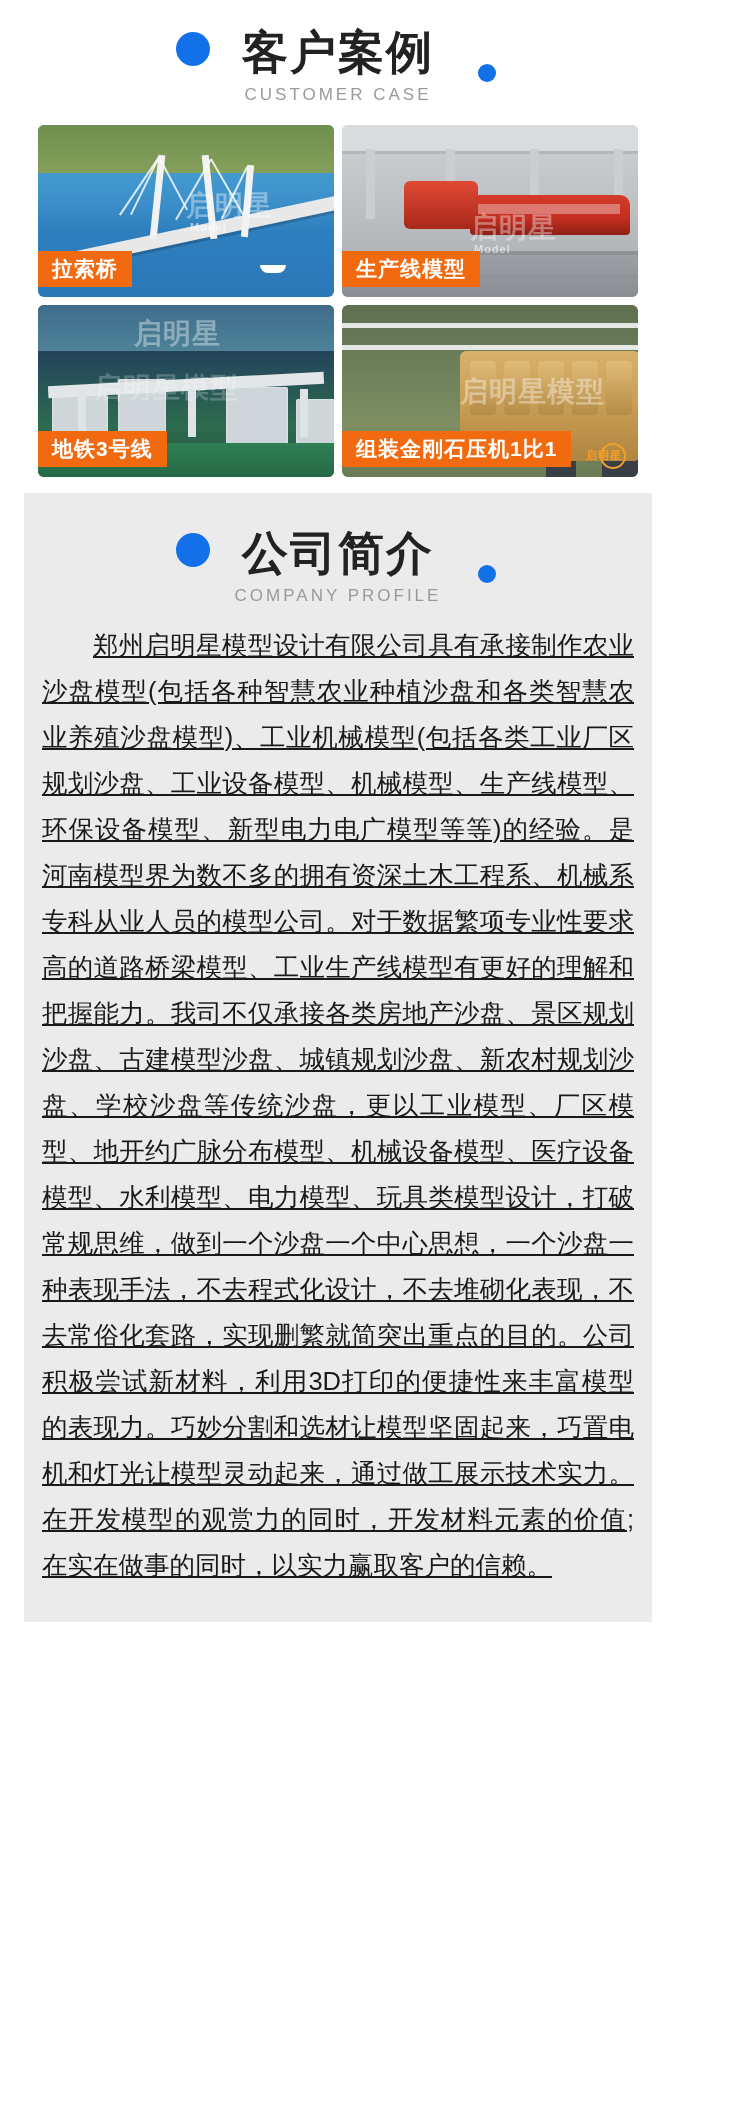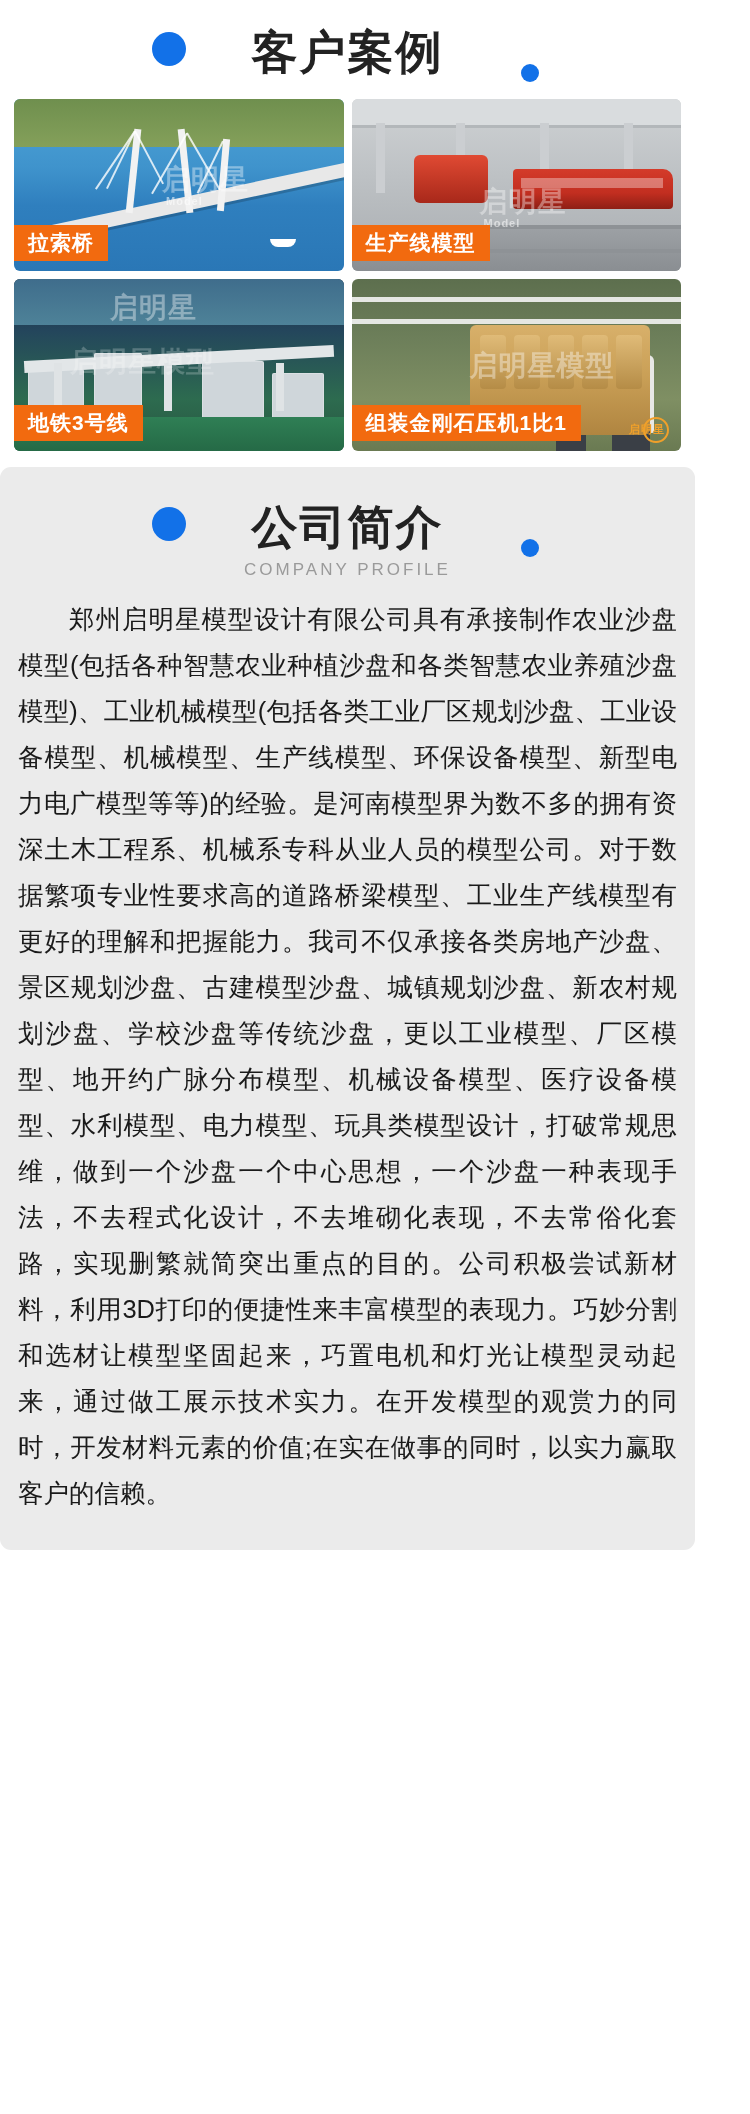--- a/index.html
+++ b/index.html
@@ -7,23 +7,24 @@
     padding: 0;
   }
   body {
     width: 750px;
     background: #ffffff;
     font-family: "Liberation Sans", sans-serif;
     -webkit-font-smoothing: antialiased;
   }
   .page {
     position: relative;
-    width: 695px;
+    width: 628px;
     min-height: 2114px;
     overflow: hidden;
+    padding-left: 24px;
   }
 
   
   .case-section {
     background: #ffffff;
     padding: 18px 0 0 0;
   }
 
   .section-title-wrap {
     position: relative;
@@ -247,49 +248,50 @@
   .img-press .logo-circle {
     position: absolute; right: 12px; bottom: 8px;
     width: 22px; height: 22px; border-radius: 50%;
     border: 2px solid #f0a02a;
   }
 
   
   .profile-section {
     background: #ebebeb;
     padding: 26px 0 34px 0;
-    border-radius: 11px;
   }
   .profile-body {
     padding: 6px 18px 0 18px;
     color: #1a1a1a;
     font-size: 25.5px;
     line-height: 46px;
     text-align: justify;
     letter-spacing: 0px;
   }
   .profile-body p {
     margin: 0 0 0 0;
     text-indent: 2em;
+    text-decoration: underline;
   }
   .profile-body p + p {
     margin-top: 8px;
   }
 </style>
 </head>
 <body>
 
 <div class="page">
 
   <section class="case-section">
 
     <div class="section-title-wrap">
       <span class="dot dot-big-left"></span>
       <span class="dot dot-small-right"></span>
       <div class="section-title-cn">客户案例</div>
+      <div class="section-title-en">CUSTOMER CASE</div>
     </div>
 
     <div class="grid">
 
       <div class="card">
         <div class="img-bridge">
           <div class="ground"></div>
           <div class="deck"></div>
           <div class="pylon p1"></div>
           <div class="pylon p2"></div>

